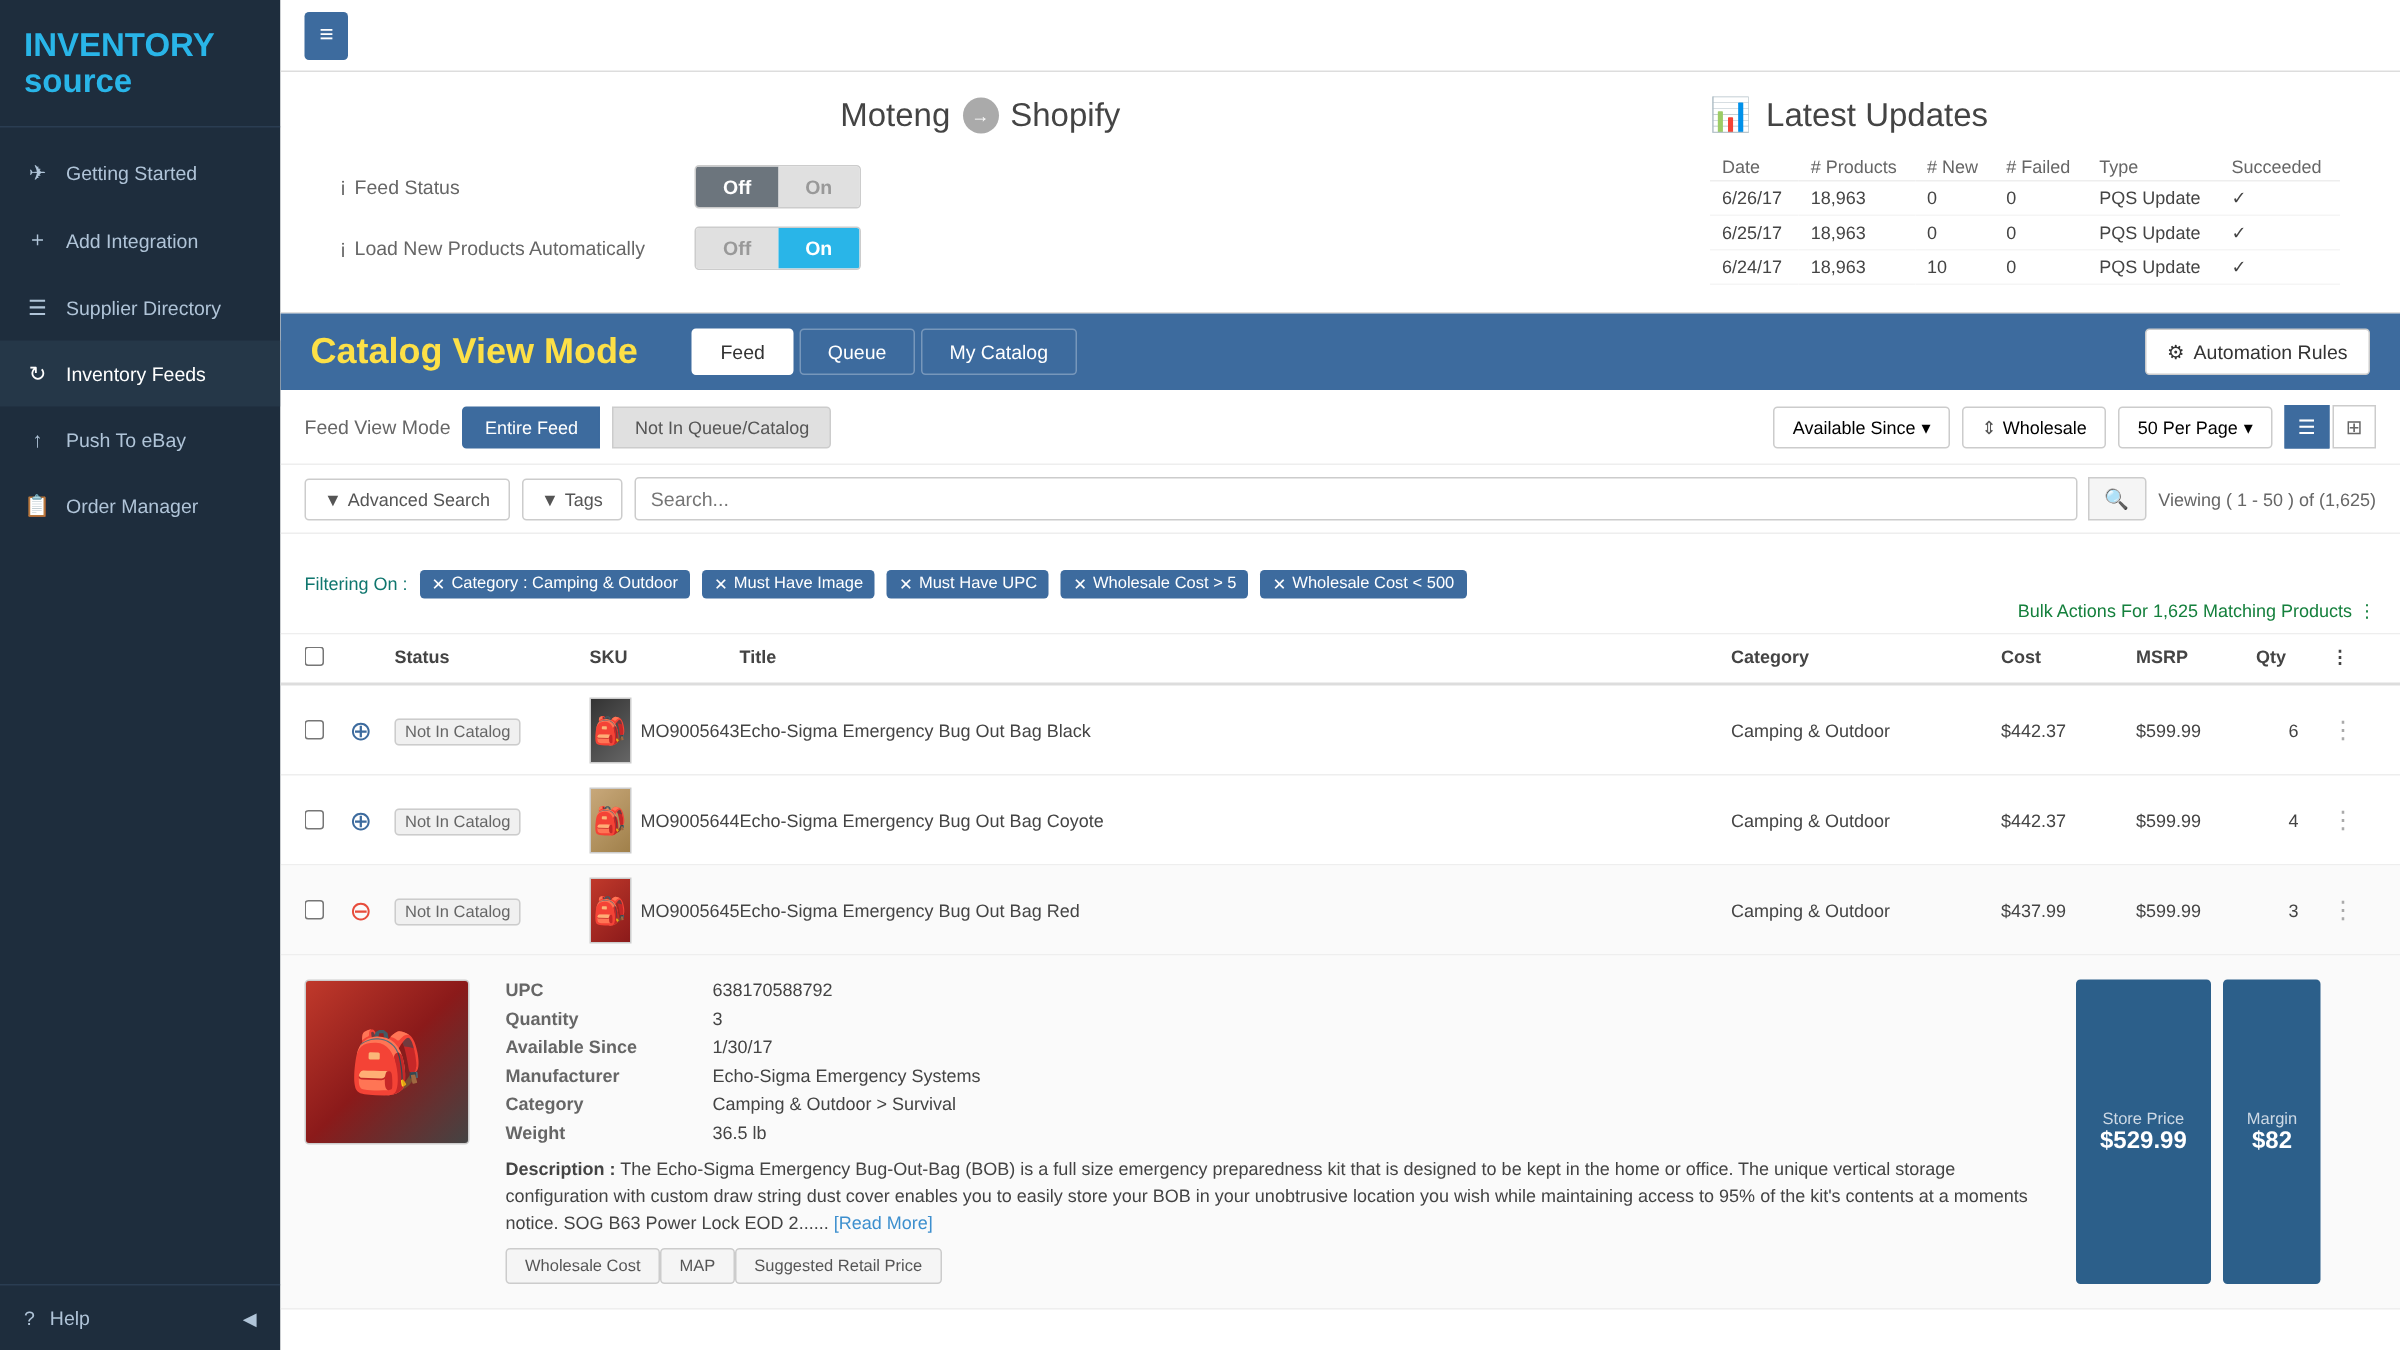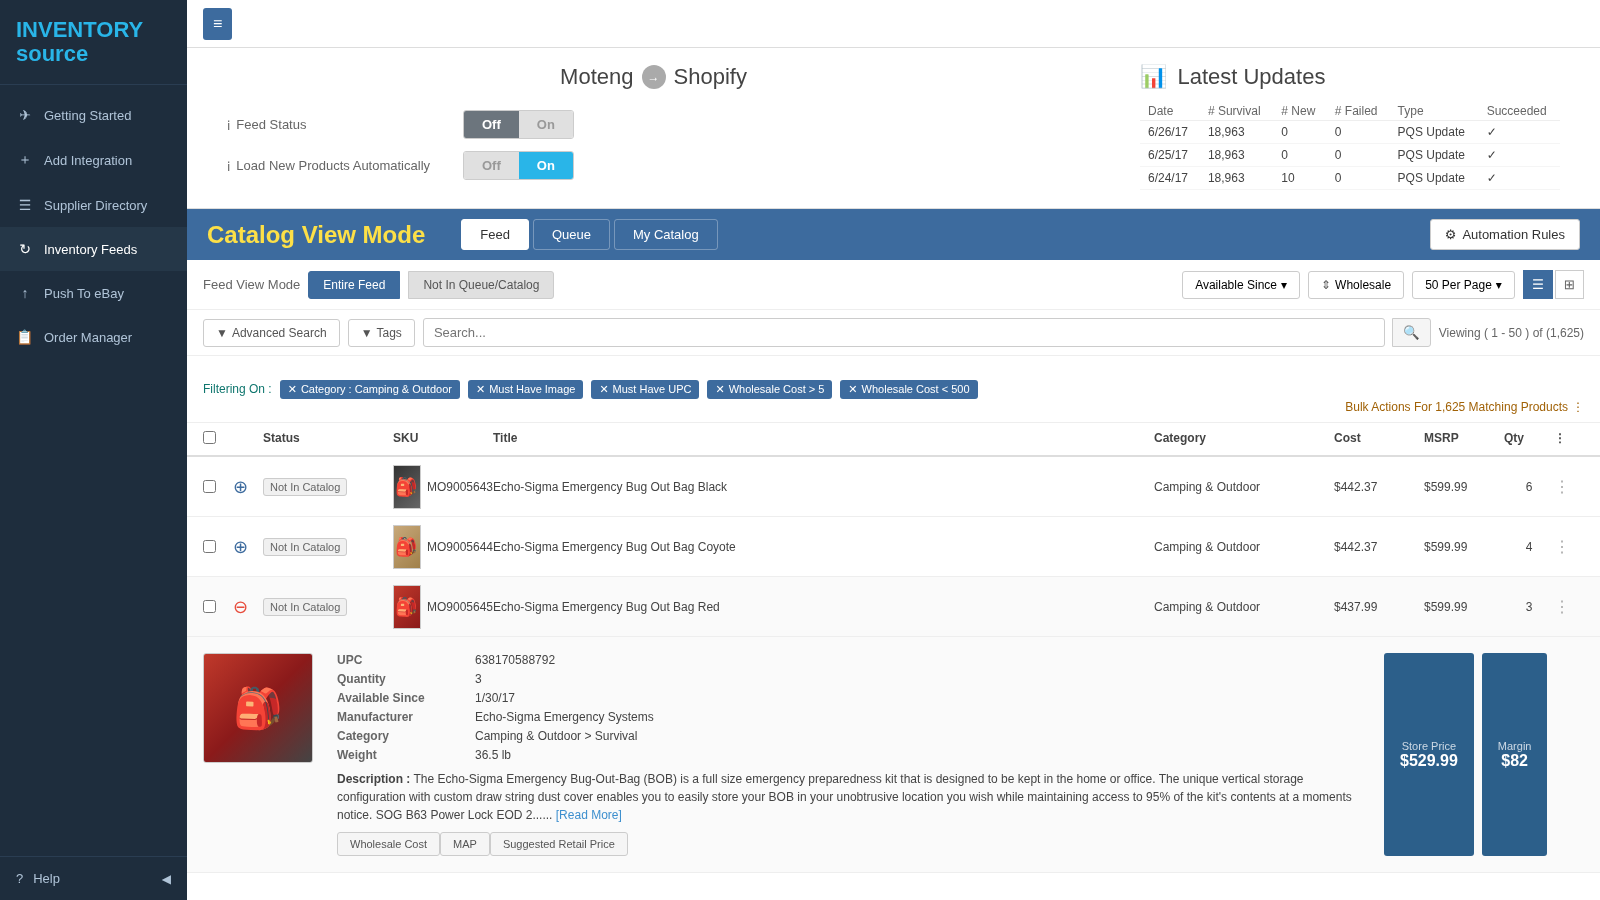--- a/index.html
+++ b/index.html
@@ -354,21 +354,21 @@
       padding: 3px 8px;
       border-radius: 3px;
       font-size: 11px;
       display: flex;
       align-items: center;
       gap: 4px;
     }
     .bulk-actions {
       margin-left: auto;
       font-size: 12px;
-      color: #a16207;
+      color: #15803d;
       display: flex;
       align-items: center;
       gap: 4px;
       margin-top: 36px;
     }
 
     
     .product-table {
       background: #fff;
       flex: 1;
@@ -582,21 +582,21 @@
 
     <div class="latest-updates">
       <div class="latest-title">
         <span>📊</span>
         <span>Latest Updates</span>
       </div>
       <table class="updates-table">
         <thead>
           <tr>
             <th>Date</th>
-            <th># Survival</th>
+            <th># Products</th>
             <th># New</th>
             <th># Failed</th>
             <th>Type</th>
             <th>Succeeded</th>
           </tr>
         </thead>
         <tbody>
           <tr>
             <td>6/26/17</td>
             <td>18,963</td>

